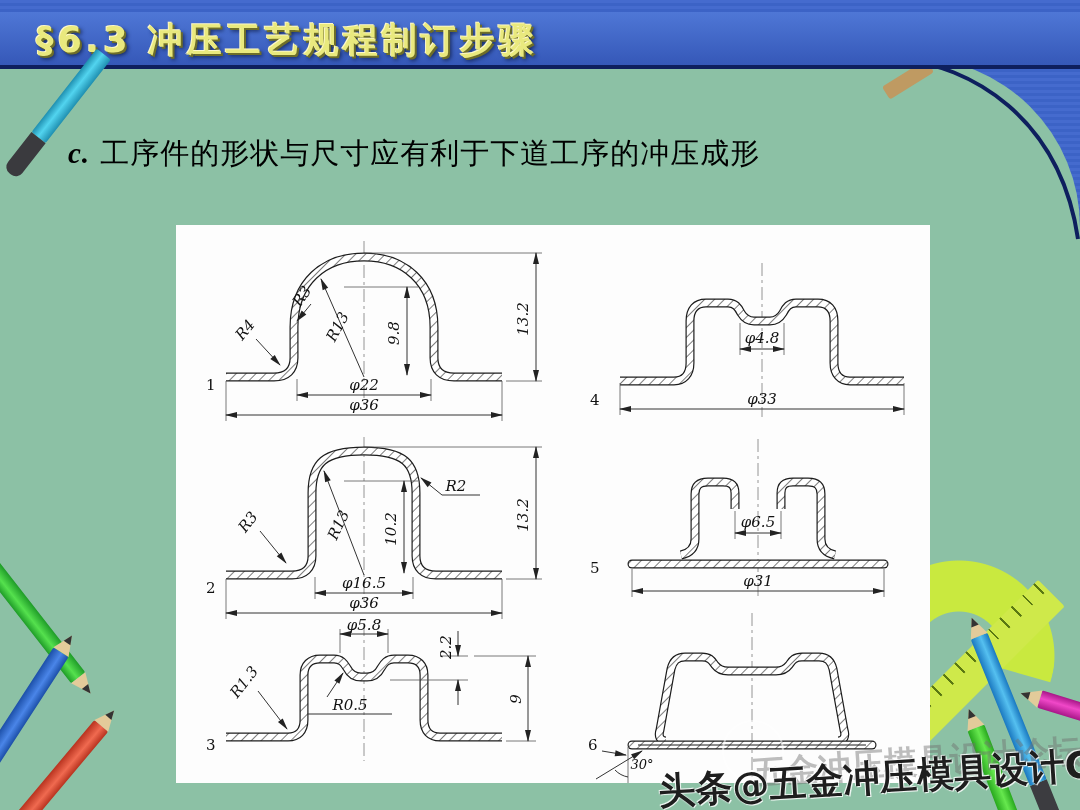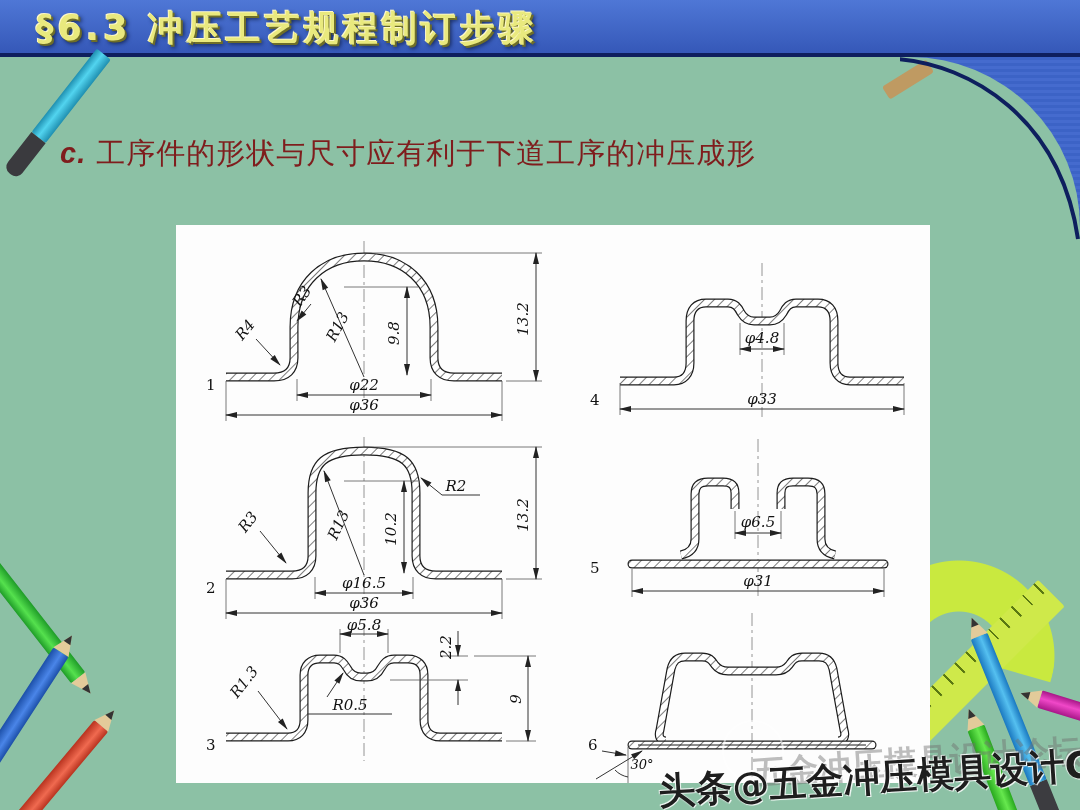--- a/index.html
+++ b/index.html
@@ -3,39 +3,39 @@
 <meta charset="utf-8">
 <style>
   html,body{margin:0;padding:0;}
   body{
     width:1080px;height:810px;position:relative;overflow:hidden;
     background:repeating-linear-gradient(0deg,#3c63c6 0 3px,#456bce 3px 6px);
     font-family:"DejaVu Sans",sans-serif;
   }
   
   .header{
-    position:absolute;top:0;left:0;width:1080px;height:53px;
+    position:absolute;top:12px;left:0;width:1080px;height:53px;
     background:linear-gradient(#4f77d6,#3558b8);
     border-bottom:4px solid #0e1f5e;z-index:3;
   }
   .header-title{
     font-family:"DejaVu Sans",sans-serif;font-weight:bold;font-size:35px;
     color:#e9e97e;letter-spacing:4px;padding:5px 0 0 36px;white-space:nowrap;
     text-shadow:-1px -1px 0 #fdf8c8, 2px 2px 0 #6e6e28, 3px 3px 4px #10204f;
   }
   
   .stage{
     position:absolute;top:57px;left:0;width:1080px;height:753px;
     background:#8cc1a5;border-top-right-radius:170px;z-index:1;
   }
   .corner-curve{position:absolute;top:57px;right:0;width:180px;height:185px;z-index:2;}
   
   .caption{
-    position:absolute;left:60px;top:134px;z-index:6;
-    font-family:Liberation Sans, sans-serif;font-size:29px;color:#7f1d1d;
+    position:absolute;left:68px;top:134px;z-index:6;
+    font-family:Liberation Serif, serif;font-size:29px;color:#000000;
     letter-spacing:1px;white-space:nowrap;
   }
   .caption .marker{font-style:italic;font-weight:bold;margin-right:10px;}
   
   .panel{
     position:absolute;left:176px;top:225px;width:754px;height:558px;
     background:#fdfdfd;z-index:6;
   }
   
   .so{fill:none;stroke:#1c1c1c;stroke-width:9;stroke-linejoin:round;}

